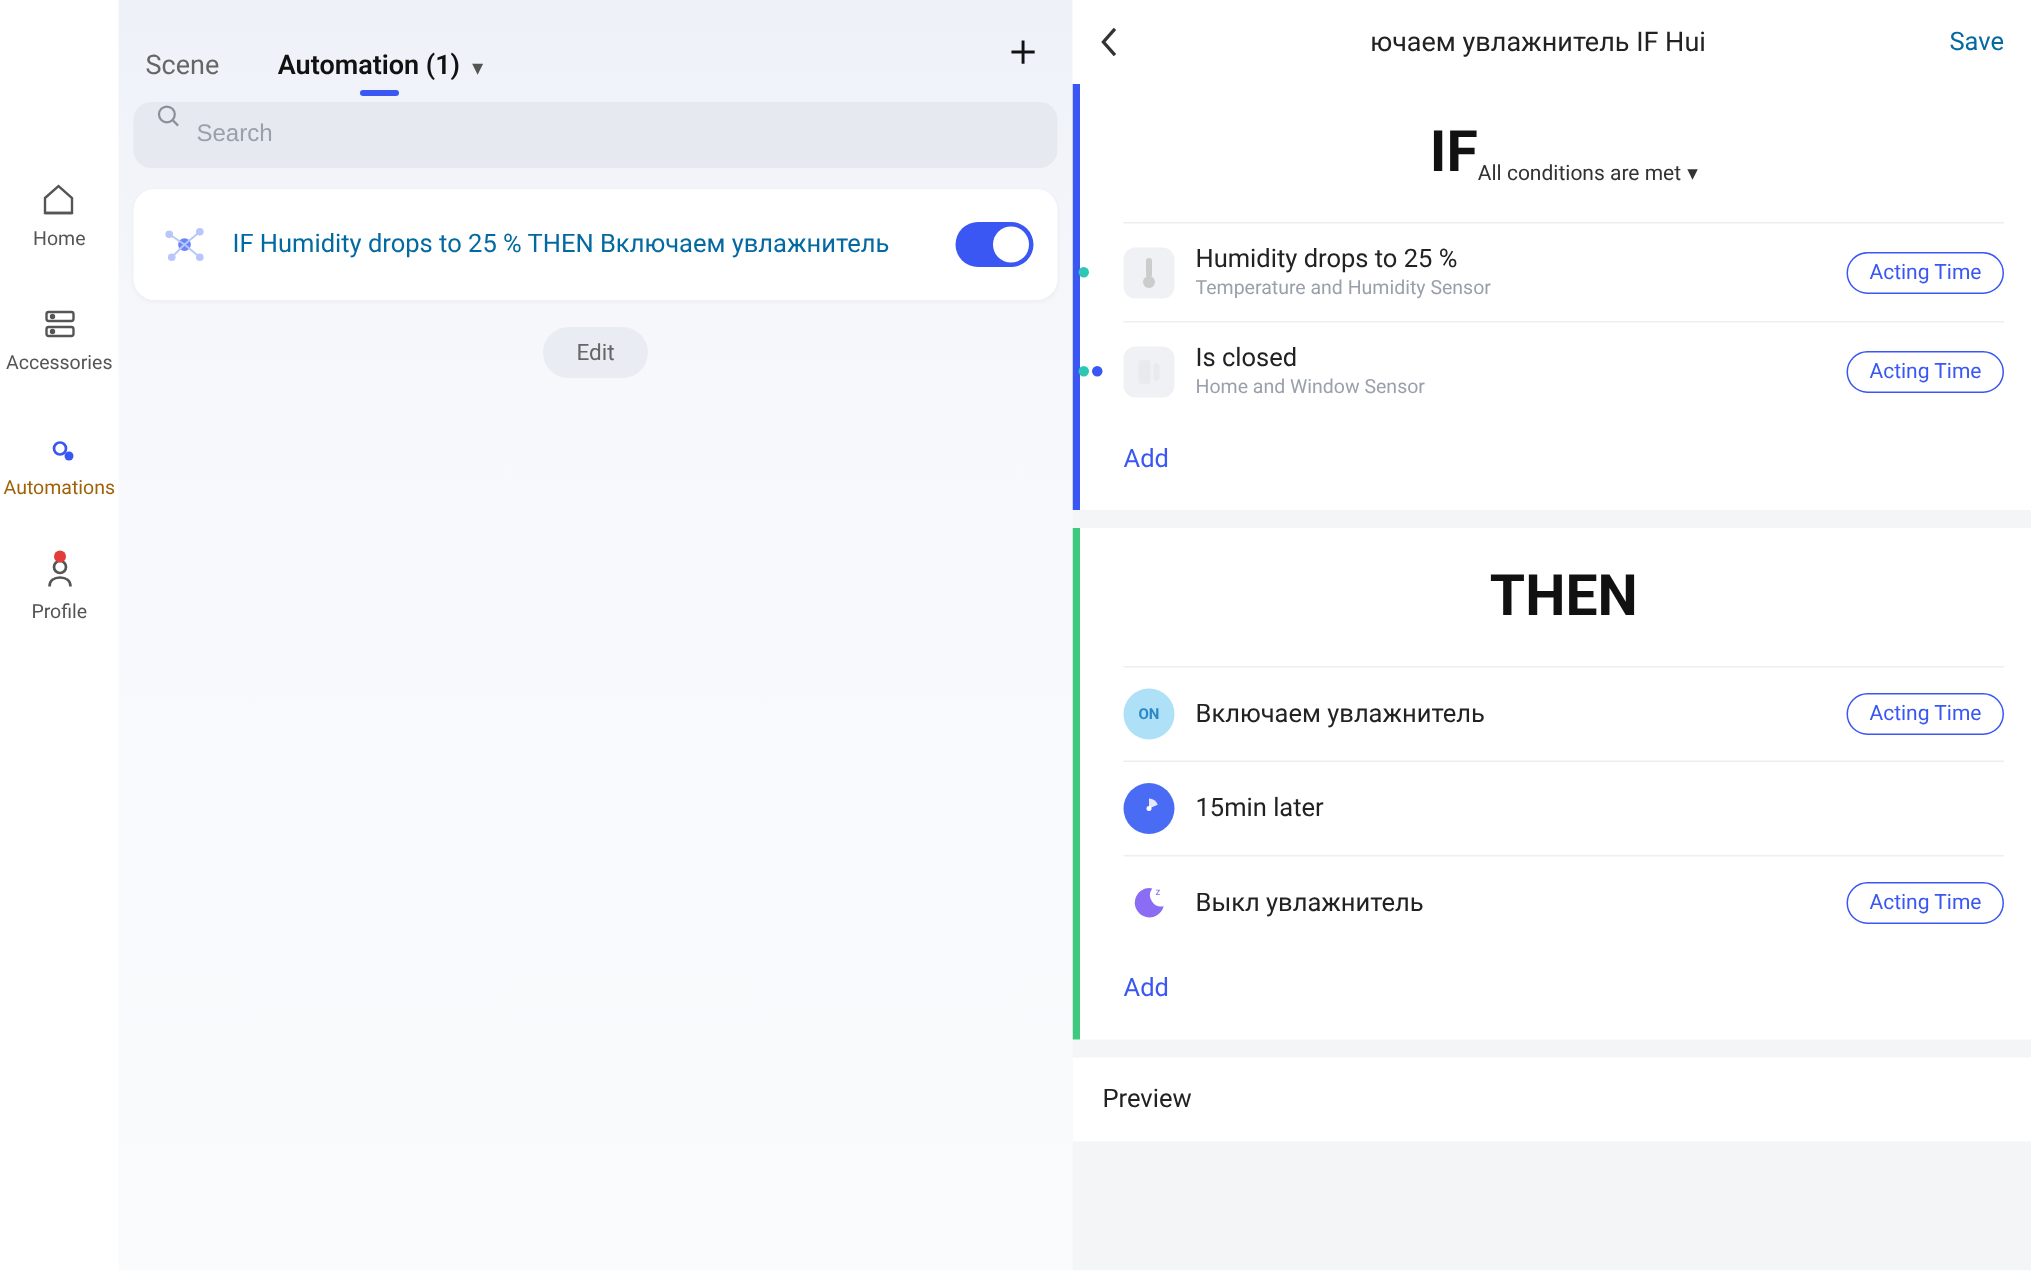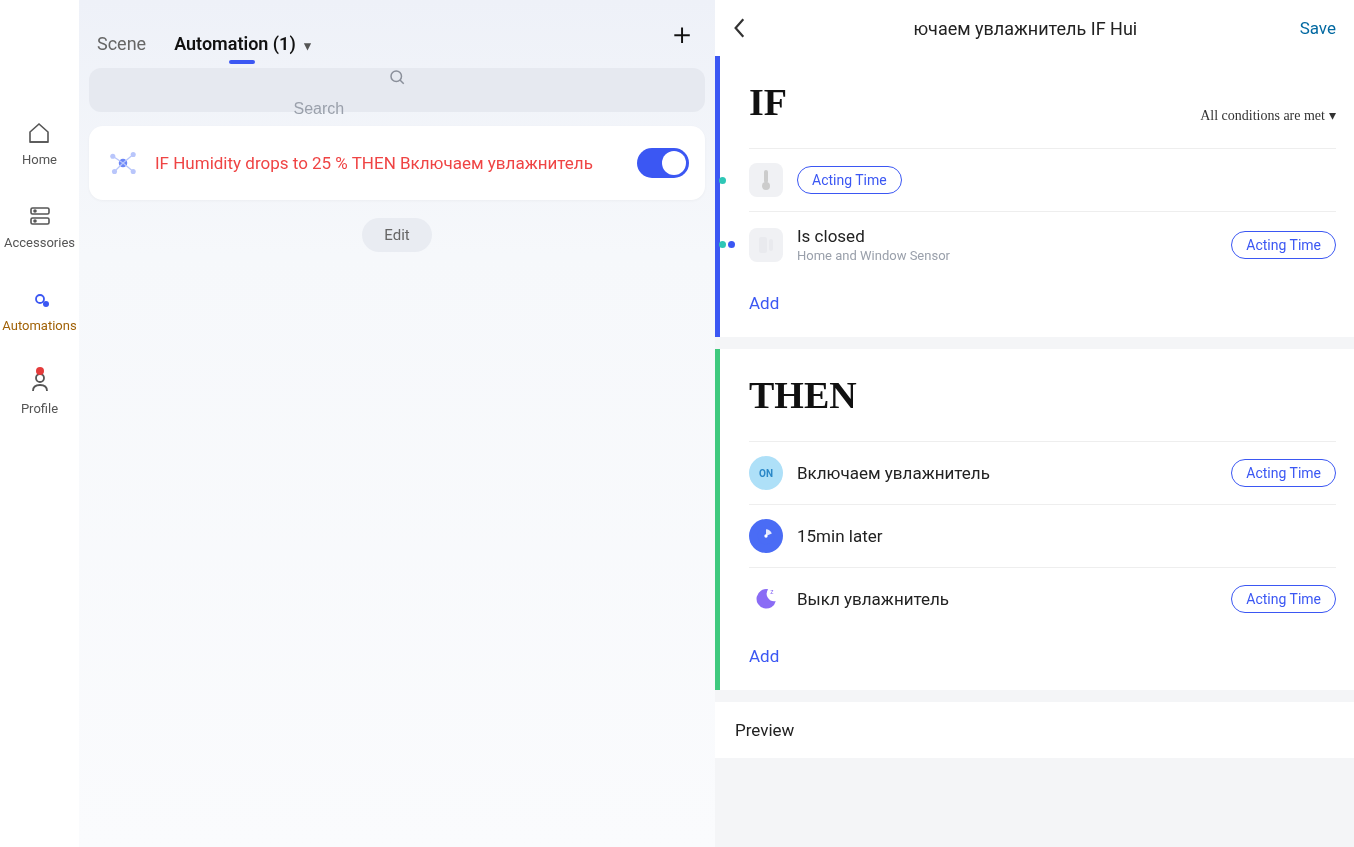--- a/index.html
+++ b/index.html
@@ -54,21 +54,21 @@
     padding: 12px 10px 0 10px;
   }
   .middle-header {
     display: flex;
     align-items: center;
     height: 44px;
     padding: 0 8px;
   }
   .tabs {
     display: flex;
-    gap: 28px;
+    gap: 39px;
     align-items: center;
     margin-top: 24px;
   }
   .tab {
     font-size: 18px;
     color: #666;
     cursor: pointer;
     position: relative;
     padding-bottom: 6px;
   }
@@ -95,25 +95,23 @@
     cursor: pointer;
     color: #111;
     font-weight: 300;
   }
   .search-box {
     margin-top: 12px;
     background: #e6e9f0;
     border-radius: 12px;
     height: 44px;
     display: flex;
-    align-items: center;
     padding: 0 14px;
     gap: 10px;
     color: #8a8f9a;
-    flex-direction: column;
   }
   .search-box input {
     border: none; outline: none; background: transparent;
     font-size: 16px; color: #444; flex: 1;
   }
   .search-box input::placeholder { color: #9aa0ab; }
   .automation-card {
     margin-top: 14px;
     background: #fff;
     border-radius: 14px;
@@ -121,21 +119,21 @@
     display: flex;
     align-items: center;
     padding: 0 16px;
     gap: 14px;
     box-shadow: 0 1px 3px rgba(0,0,0,0.04);
   }
   .automation-icon {
     width: 36px; height: 36px;
     display:flex;align-items:center;justify-content:center;
   }
-  .automation-title { font-size: 17px; color: #ef4444; flex:1; }
+  .automation-title { font-size: 17px; color: #0369a1; flex:1; }
   .toggle {
     width: 52px; height: 30px;
     background: #3B57F3;
     border-radius: 30px;
     position: relative;
     cursor: pointer;
   }
   .toggle::after {
     content: "";
     position: absolute;
@@ -190,23 +188,22 @@
   .section-bar {
     position: absolute;
     left: 0; top: 0; bottom: 0;
     width: 5px;
   }
   .bar-blue { background: #3B57F3; }
   .bar-green { background: #3FC97E; }
   .section-head {
     display: flex;
     align-items: flex-end;
-    justify-content: space-between;
+    justify-content: center;
     margin-bottom: 24px;
-    font-family: Liberation Serif, serif;
   }
   .section-title { font-size: 38px; font-weight: 700; color:#111; }
   .section-sub { font-size: 14px; color: #333; cursor:pointer; display:flex; align-items:center; gap:4px;}
   .row {
     display: flex;
     align-items: center;
     padding: 14px 0;
     border-top: 1px solid #eee;
     gap: 14px;
     position: relative;
@@ -373,20 +370,24 @@
     <div class="row">
       <div class="row-dot-wrap">
         <div class="row-dot"></div>
       </div>
       <div class="row-icon">
         <svg width="14" height="22" viewBox="0 0 14 22">
             <rect x="5" y="1" width="4" height="13" rx="2" fill="#ccc"></rect>
             <circle cx="7" cy="17" r="4" fill="#ccc"></circle>
           </svg>
       </div>
+      <div class="row-texts">
+        <div class="row-title">Humidity drops to  25 %</div>
+        <div class="row-sub">Temperature and Humidity Sensor</div>
+      </div>
       <div class="pill">Acting Time</div>
     </div>
 
     <div class="row">
       <div class="row-dot-wrap">
         <div class="row-dot"></div>
           <div class="row-dot blue"></div>
       </div>
       <div class="row-icon">
         <svg width="22" height="22" viewBox="0 0 22 22">

